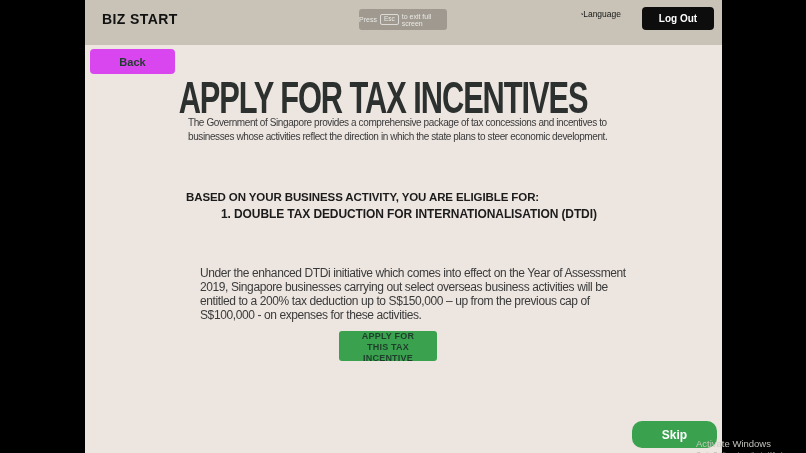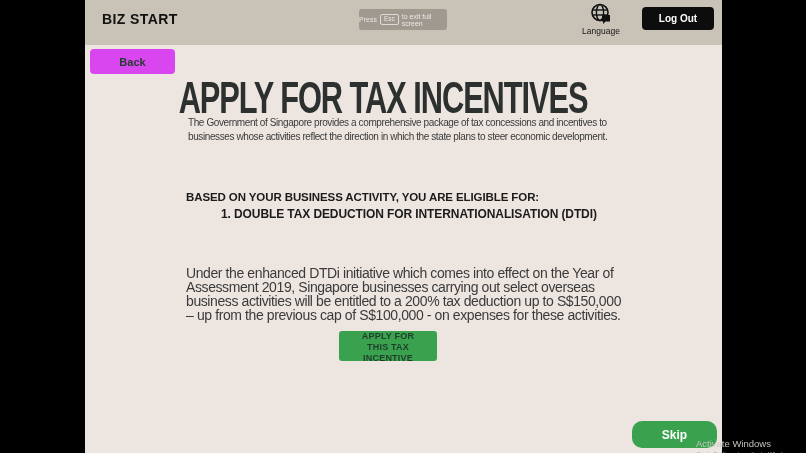--- a/index.html
+++ b/index.html
@@ -27,21 +27,21 @@
     background:rgba(50,46,38,0.28); border-radius:3px;
     display:flex; align-items:center; justify-content:center; gap:3px;
     color:rgba(255,255,255,0.78); font-size:7px;
   }
   .fs-toast .key {
     border:1px solid rgba(255,255,255,0.65); border-radius:2px;
     padding:1px 3px; font-size:6.5px; line-height:1;
   }
   .lang {
     position:absolute; left:496px; top:2px; width:40px;
-    display:flex; flex-direction:column; align-items:center;
+    display:flex; flex-direction:row; align-items:center;
     cursor:pointer;
   }
   .lang svg { width:24px; height:24px; display:block; }
   .lang-label { font-size:8.5px; color:#161616; margin-top:0px; }
   .logout-btn {
     position:absolute; left:557px; top:7px; width:72px; height:23px;
     background:#0D0D0D; color:#fff; border:none; border-radius:4px;
     font-family:"Liberation Sans", sans-serif;
     font-size:10px; font-weight:bold; cursor:pointer;
   }
@@ -75,22 +75,22 @@
   }
   .incentive-heading {
     position:absolute; left:101px; top:162px;
     font-size:12px; font-weight:bold; letter-spacing:-0.1px; color:#1B1B1B;margin-left:35px;
   }
   .incentive-para1 {
     position:absolute; left:115px; top:184px; width:440px;
     font-size:10px; letter-spacing:-0.4px; line-height:14px; color:#3B3B3B;
   }
   .incentive-para2 {
-    position:absolute; left:101px; top:221px; width:445px;
-    font-size:14px; letter-spacing:-0.4px; line-height:14px; color:#3B3B3B;
+    position:absolute; left:115px; top:221px; width:445px;
+    font-size:12px; letter-spacing:-0.4px; line-height:14px; color:#3B3B3B;
   }
   .apply-btn {
     position:absolute; left:254px; top:286px; width:98px; height:30px;
     background:#3AA24E; color:#1F3D2B; border:none; border-radius:3px;
     font-family:"Liberation Sans", sans-serif;
     font-size:9px; font-weight:bold; letter-spacing:.2px; line-height:11px;
     cursor:pointer; padding:0 18px;
   }
   .skip-btn {
     position:absolute; left:547px; top:376px; width:85px; height:27px;

